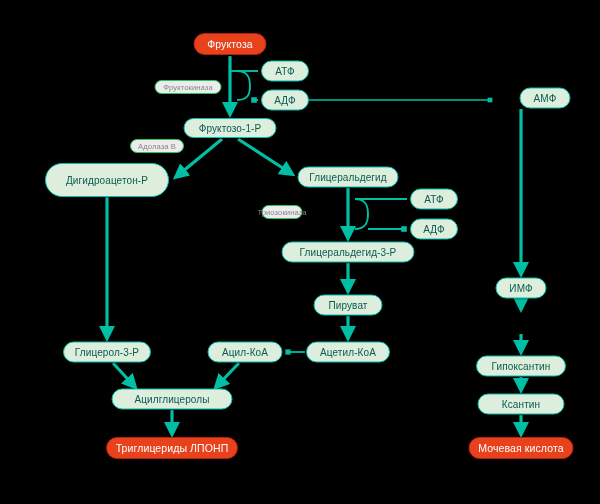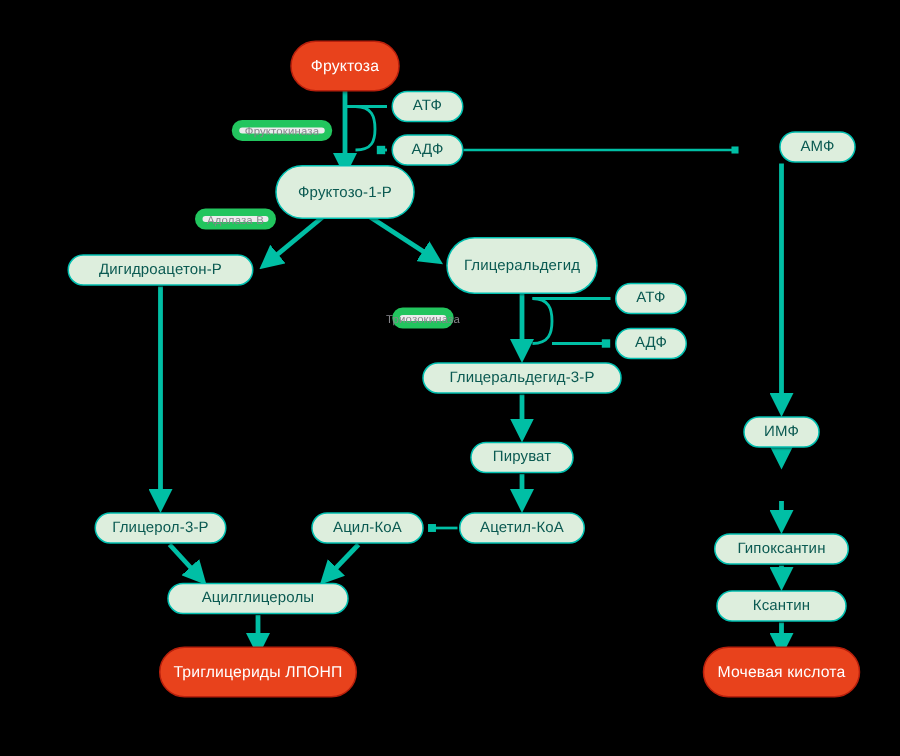--- a/index.html
+++ b/index.html
@@ -39,26 +39,26 @@
     color: #0b5a52;
     font-size: 10px;
     padding: 0 9px;
     box-shadow: 0 1px 1px rgba(0,0,0,0.35);
   }
   .node-terminal {
     background: #e8421c;
     border: 1.8px solid #b8200c;
     color: #ffffff;
     font-size: 10.5px;
-    padding: 16px 10px;
+    padding: 4px 10px;
     box-shadow: 0 1px 2px rgba(0,0,0,0.45);
   }
   .node-enzyme {
     background: #ececed;
-    border: 5px solid #22c55e;
+    border: 1px solid #22c55e;
     color: #86868b;
     font-size: 7.6px;
     padding: 0 7px;
     border-radius: 999px;
   }
 </style>
 </head>
 <body>
 
 <div id="canvas">
@@ -119,23 +119,23 @@
       <path d="M 521 377 L 521 390" stroke="#00bfa5" stroke-width="3.2" fill="none" marker-end="url(#arrowThick)"></path>
 
       <path d="M 521 415 L 521 434" stroke="#00bfa5" stroke-width="3.2" fill="none" marker-end="url(#arrowThick)"></path>
 
     </g>
   </svg>
 
   <div class="node node-terminal" style="left:230px; top:44px;  width:73px;  height:22px;">Фруктоза</div>
   <div class="node node-metabolite" style="left:285px; top:71px;  width:48px;  height:21px;">АТФ</div>
   <div class="node node-metabolite" style="left:285px; top:100px; width:48px;  height:21px;">АДФ</div>
-  <div class="node node-metabolite" style="left:230px; top:128px; width:93px;  height:36px;">Фруктозо-1-Р</div>
-  <div class="node node-metabolite" style="left:107px; top:180px; width:124px; height:21px;">Дигидроацетон-Р</div>
-  <div class="node node-metabolite" style="left:348px; top:177px; width:101px; height:38px;">Глицеральдегид</div>
+  <div class="node node-metabolite" style="left:230px; top:128px; width:93px;  height:20px;">Фруктозо-1-Р</div>
+  <div class="node node-metabolite" style="left:107px; top:180px; width:124px; height:34px;">Дигидроацетон-Р</div>
+  <div class="node node-metabolite" style="left:348px; top:177px; width:101px; height:21px;">Глицеральдегид</div>
   <div class="node node-metabolite" style="left:434px; top:199px; width:48px;  height:21px;">АТФ</div>
   <div class="node node-metabolite" style="left:434px; top:229px; width:48px;  height:21px;">АДФ</div>
   <div class="node node-metabolite" style="left:348px; top:252px; width:133px; height:21px;">Глицеральдегид-3-Р</div>
   <div class="node node-metabolite" style="left:348px; top:305px; width:69px;  height:21px;">Пируват</div>
   <div class="node node-metabolite" style="left:348px; top:352px; width:84px;  height:21px;">Ацетил-КоА</div>
   <div class="node node-metabolite" style="left:245px; top:352px; width:75px;  height:21px;">Ацил-КоА</div>
   <div class="node node-metabolite" style="left:107px; top:352px; width:88px;  height:21px;">Глицерол-3-Р</div>
   <div class="node node-metabolite" style="left:172px; top:399px; width:121px; height:21px;">Ацилглицеролы</div>
   <div class="node node-terminal" style="left:172px; top:448px; width:132px; height:22px;">Триглицериды ЛПОНП</div>
   <div class="node node-metabolite" style="left:545px; top:98px;  width:51px;  height:21px;">АМФ</div>

